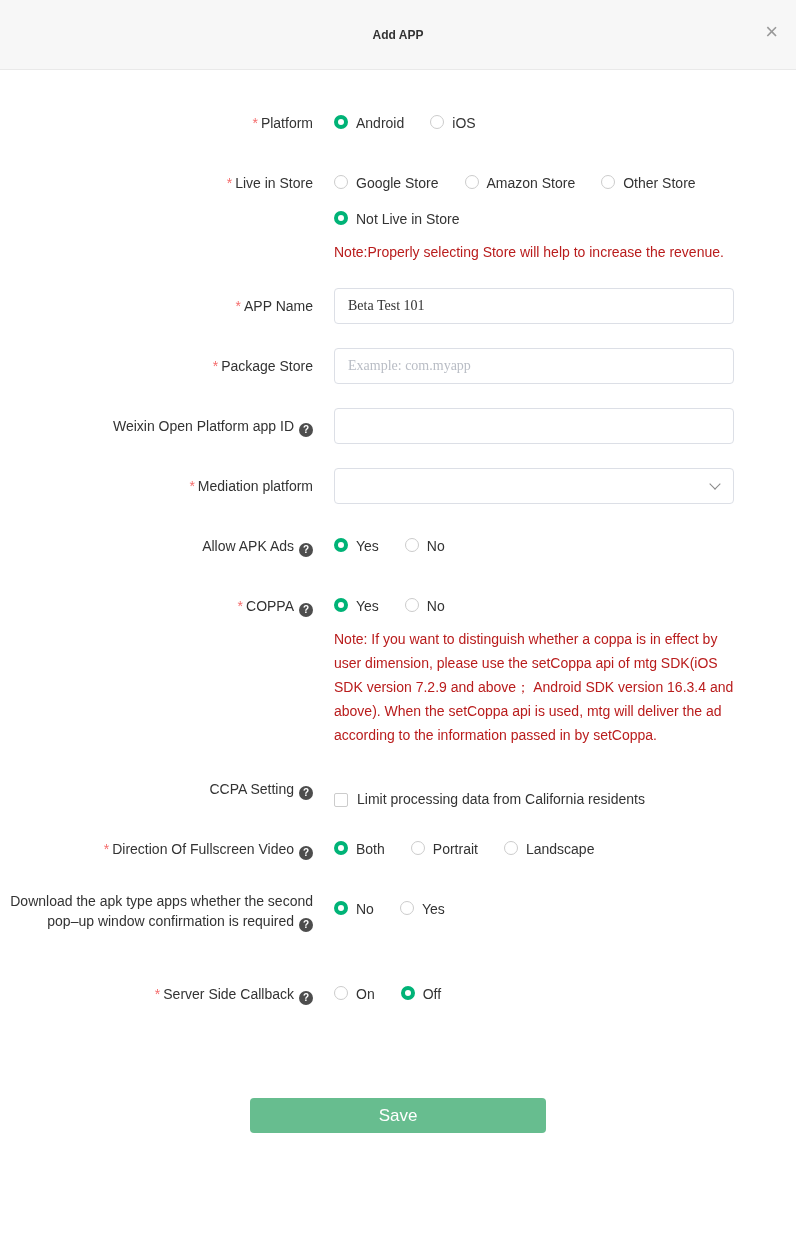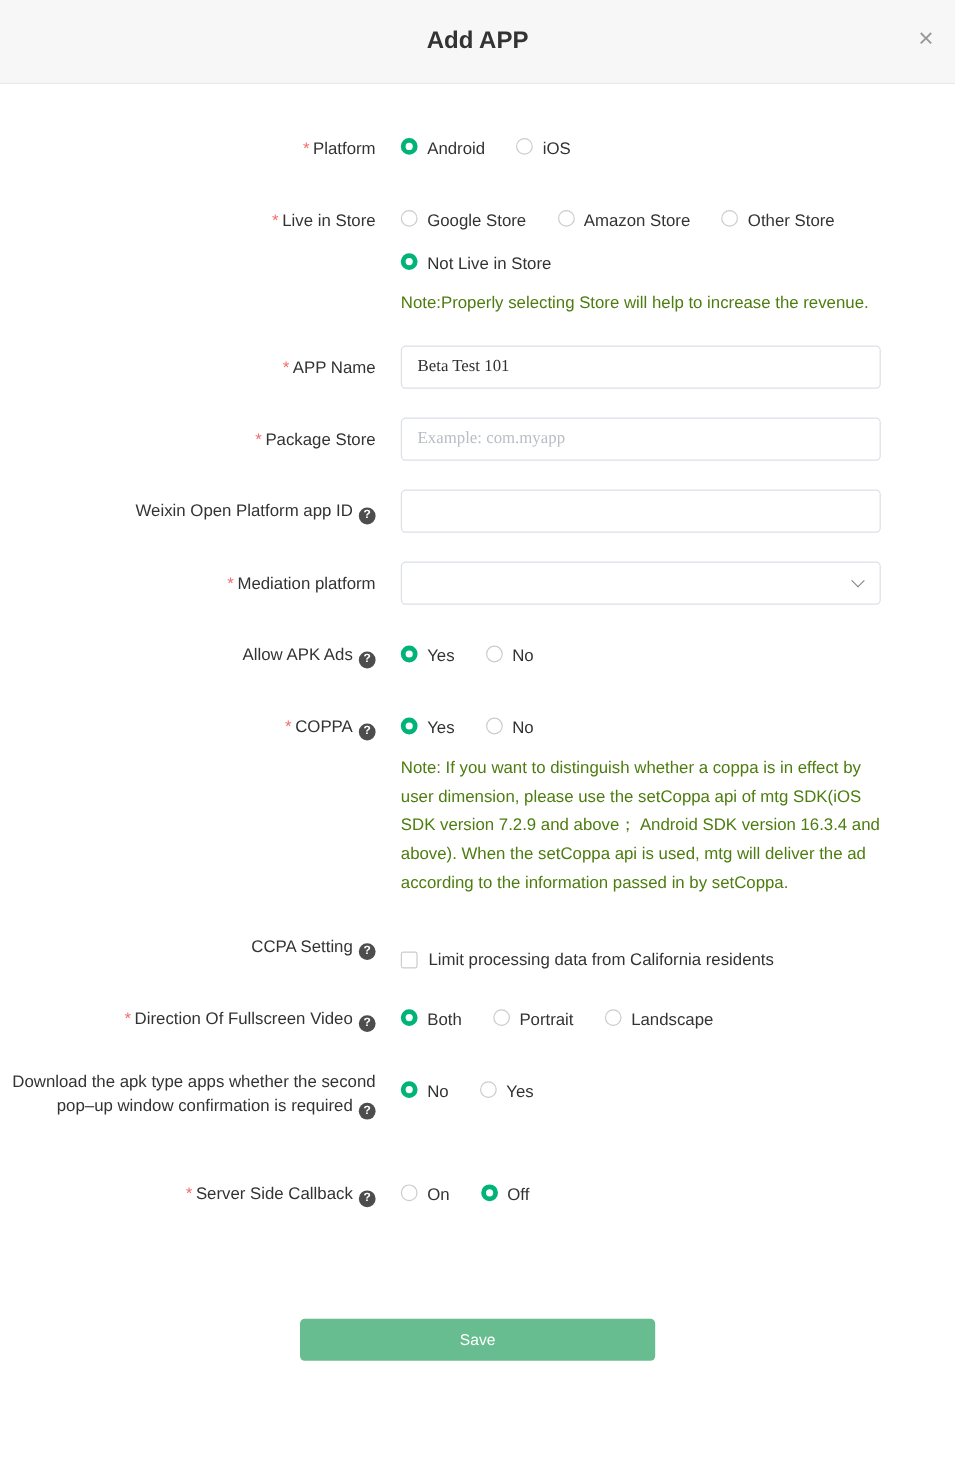--- a/index.html
+++ b/index.html
@@ -8,21 +8,21 @@
     width:796px;
     font-family:"Liberation Sans", sans-serif;
     color:#333;
   }
   .modal { width:796px; min-height:1236px; background:#fff; }
 
   .modal-header {
     height:70px; background:#f7f7f7; border-bottom:1px solid #e9e9e9;
     display:flex; align-items:center; justify-content:center; position:relative;
   }
-  .modal-title { font-size:20px; font-weight:600; color:#333; }
+  .modal-title { font-size:12px; font-weight:600; color:#333; }
   .modal-close {
     position:absolute; right:18px; top:21px; font-size:22px; line-height:1;
     color:#999; cursor:pointer; font-weight:400;
   }
 
   .modal-body { padding-top:35px; }
 
   .row { display:flex; align-items:flex-start; margin-bottom:24px; }
   .row-label {
     width:313px; flex:0 0 313px; min-height:36px;
@@ -65,28 +65,28 @@
   .select-box {
     width:400px; height:36px; border:1px solid #dcdfe6; border-radius:4px;
     padding:0 13px; font-size:14px; color:#333; line-height:34px; background:#fff;
   }
   .chevron {
     position:absolute; right:15px; top:12px; width:8px; height:8px;
     border-right:1px solid #888; border-bottom:1px solid #888;
     transform:rotate(45deg); pointer-events:none;
   }
 
-  .note { color:#4d7c0f; font-size:14px; line-height:24px; margin-top:3px; }
+  .note { color:#b91c1c; font-size:14px; line-height:24px; margin-top:3px; }
 
   .mt-lg { margin-top:44px; }
 
   .modal-footer { padding:62px 0 28px; display:flex; justify-content:center; }
   .save-btn {
     width:296px; height:35px; background:#67bd8f; color:#fff;
-    border:none; border-radius:4px; font-size:13px; font-family:inherit; cursor:pointer;
+    border:none; border-radius:4px; font-size:17px; font-family:inherit; cursor:pointer;
   }
 </style>
 </head>
 <body>
 
 <div class="modal">
 
   <div class="modal-header">
     <div class="modal-title">Add APP</div>
     <span class="modal-close">×</span>

